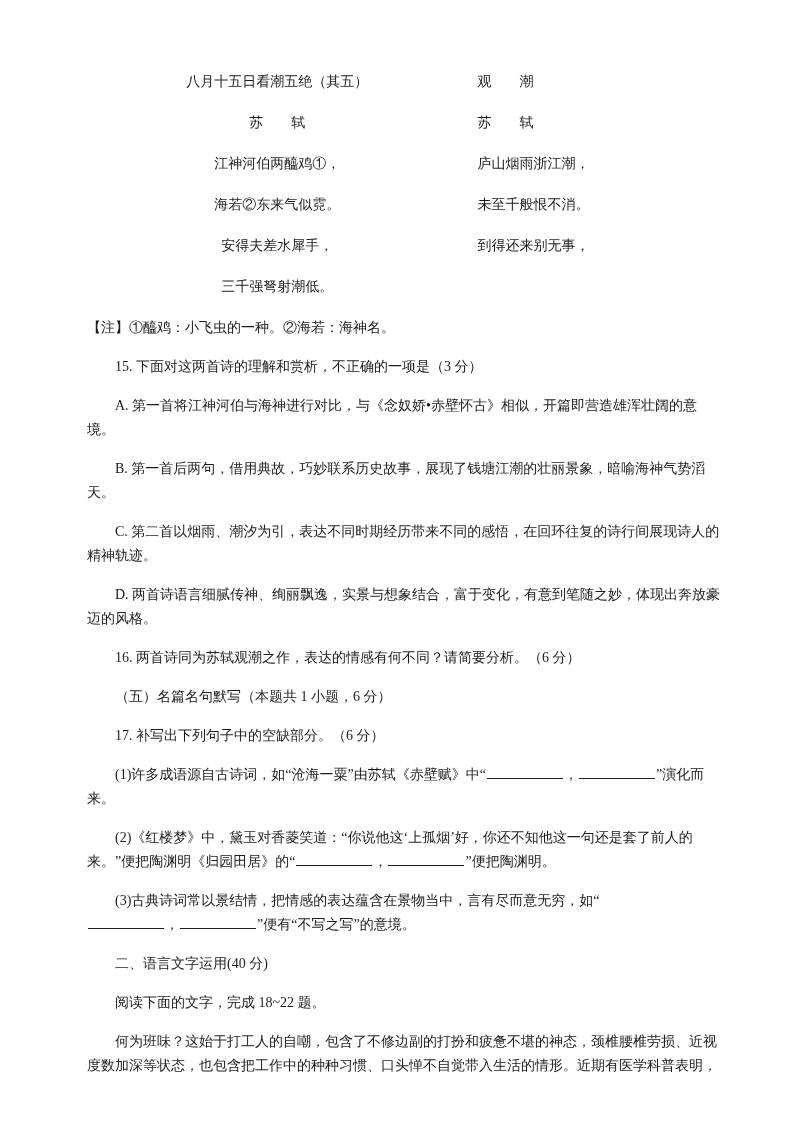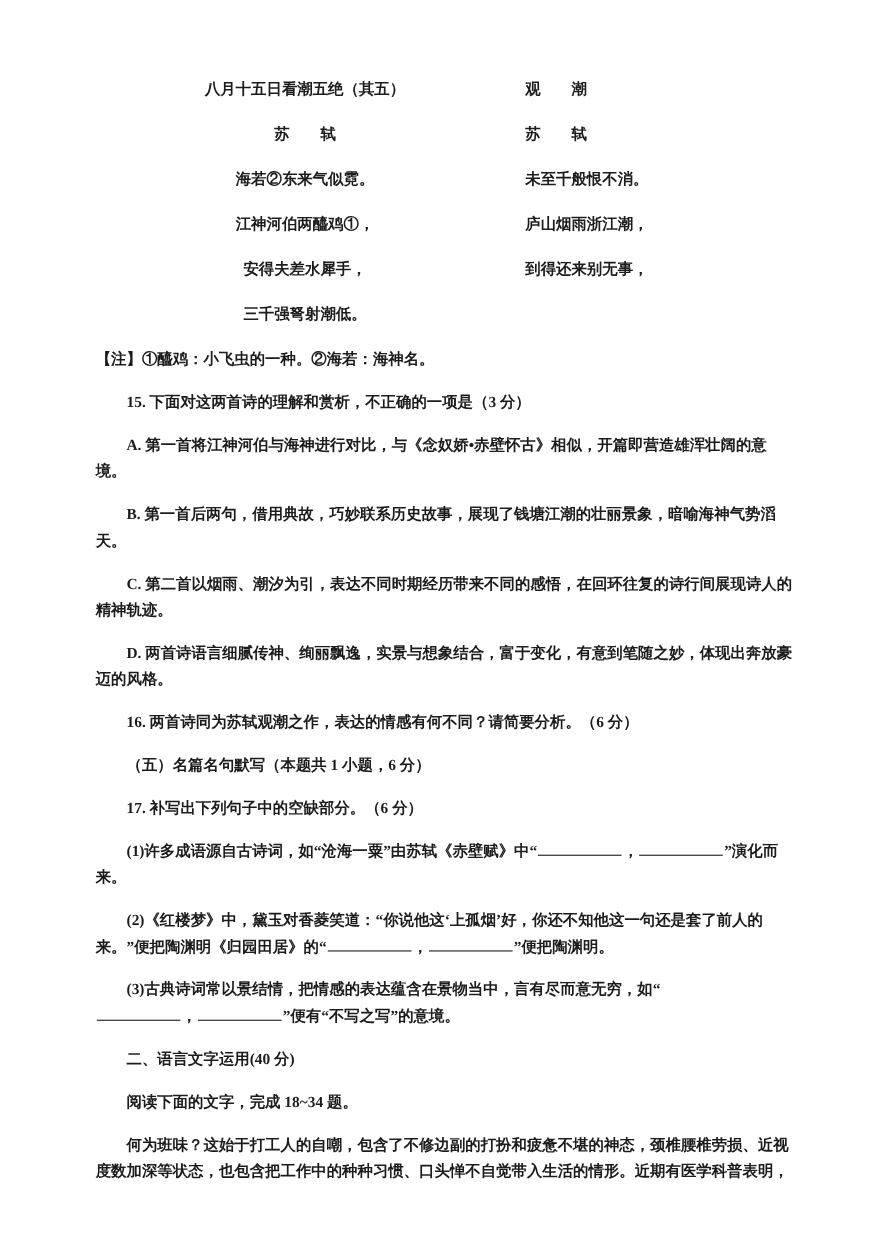--- a/index.html
+++ b/index.html
@@ -4,21 +4,21 @@
 <style>
   html, body { margin:0; padding:0; }
   body {
     width:800px; height:1131px;
     background:#ffffff;
     color:#1c1c1c;
     font-family:"Liberation Serif","DejaVu Serif",serif;
     font-size:14px;
     overflow:hidden;
   }
-  .page { padding:70px 77px 0 77px;font-weight:bold; }
+  .page { padding:70px 77px 0 77px; }
   .para { margin:0 0 15px 10px; line-height:24px; }
   .indent { text-indent:2em; }
   .poem-row { display:flex; margin:0 0 17px 0; line-height:24px; }
   .poem-cell-left { width:62%; text-align:center; }
   .poem-cell-right { width:30%; }
   .q15-gap { margin-top:8px; }
   .blank {
     display:inline-block;
     width:76px; height:1em;
     border-bottom:1px solid #1c1c1c;
@@ -35,26 +35,26 @@
     <div class="poem-cell-left">八月十五日看潮五绝（其五）</div>
     <div class="poem-cell-right">观　　潮</div>
   </div>
 
   <div class="poem-row">
     <div class="poem-cell-left">苏　　轼</div>
     <div class="poem-cell-right">苏　　轼</div>
   </div>
 
   <div class="poem-row">
+    <div class="poem-cell-left">江神河伯两醯鸡①，</div>
+    <div class="poem-cell-right">庐山烟雨浙江潮，</div>
+  </div>
+  <div class="poem-row">
     <div class="poem-cell-left">海若②东来气似霓。</div>
     <div class="poem-cell-right">未至千般恨不消。</div>
-  </div>
-  <div class="poem-row">
-    <div class="poem-cell-left">江神河伯两醯鸡①，</div>
-    <div class="poem-cell-right">庐山烟雨浙江潮，</div>
   </div>
   <div class="poem-row">
     <div class="poem-cell-left">安得夫差水犀手，</div>
     <div class="poem-cell-right">到得还来别无事，</div>
   </div>
   <div class="poem-row">
     <div class="poem-cell-left">三千强弩射潮低。</div>
   </div>
 
   <p class="para">【注】①醯鸡：小飞虫的一种。②海若：海神名。</p>
@@ -71,16 +71,16 @@
 
   <p class="para indent">17. 补写出下列句子中的空缺部分。（6 分）</p>
 
   <p class="para indent"><span>(1)许多成语源自古诗词，如“沧海一粟”由苏轼《赤壁赋》中“</span><span class="nowrap"><span class="blank"></span><span>，</span><span class="blank"></span></span><span>”演化而来。</span></p>
 
   <p class="para indent"><span>(2)《红楼梦》中，黛玉对香菱笑道：“你说他这‘上孤烟’好，你还不知他这一句还是套了前人的来。”便把陶渊明《归园田居》的“</span><span class="nowrap"><span class="blank"></span><span>，</span><span class="blank"></span></span><span>”便把陶渊明。</span></p>
 
   <p class="para indent"><span>(3)古典诗词常以景结情，把情感的表达蕴含在景物当中，言有尽而意无穷，如“</span><span class="nowrap"><span class="blank"></span><span>，</span><span class="blank"></span></span><span>”便有“不写之写”的意境。</span></p>
 
   <p class="para indent">二、语言文字运用(40 分)</p>
-  <p class="para indent">阅读下面的文字，完成 18~34 题。</p>
+  <p class="para indent">阅读下面的文字，完成 18~22 题。</p>
   <p class="para indent">何为班味？这始于打工人的自嘲，包含了不修边副的打扮和疲惫不堪的神态，颈椎腰椎劳损、近视度数加深等状态，也包含把工作中的种种习惯、口头惮不自觉带入生活的情形。近期有医学科普表明，</p>
 
 </div>
 
 </body></html>

